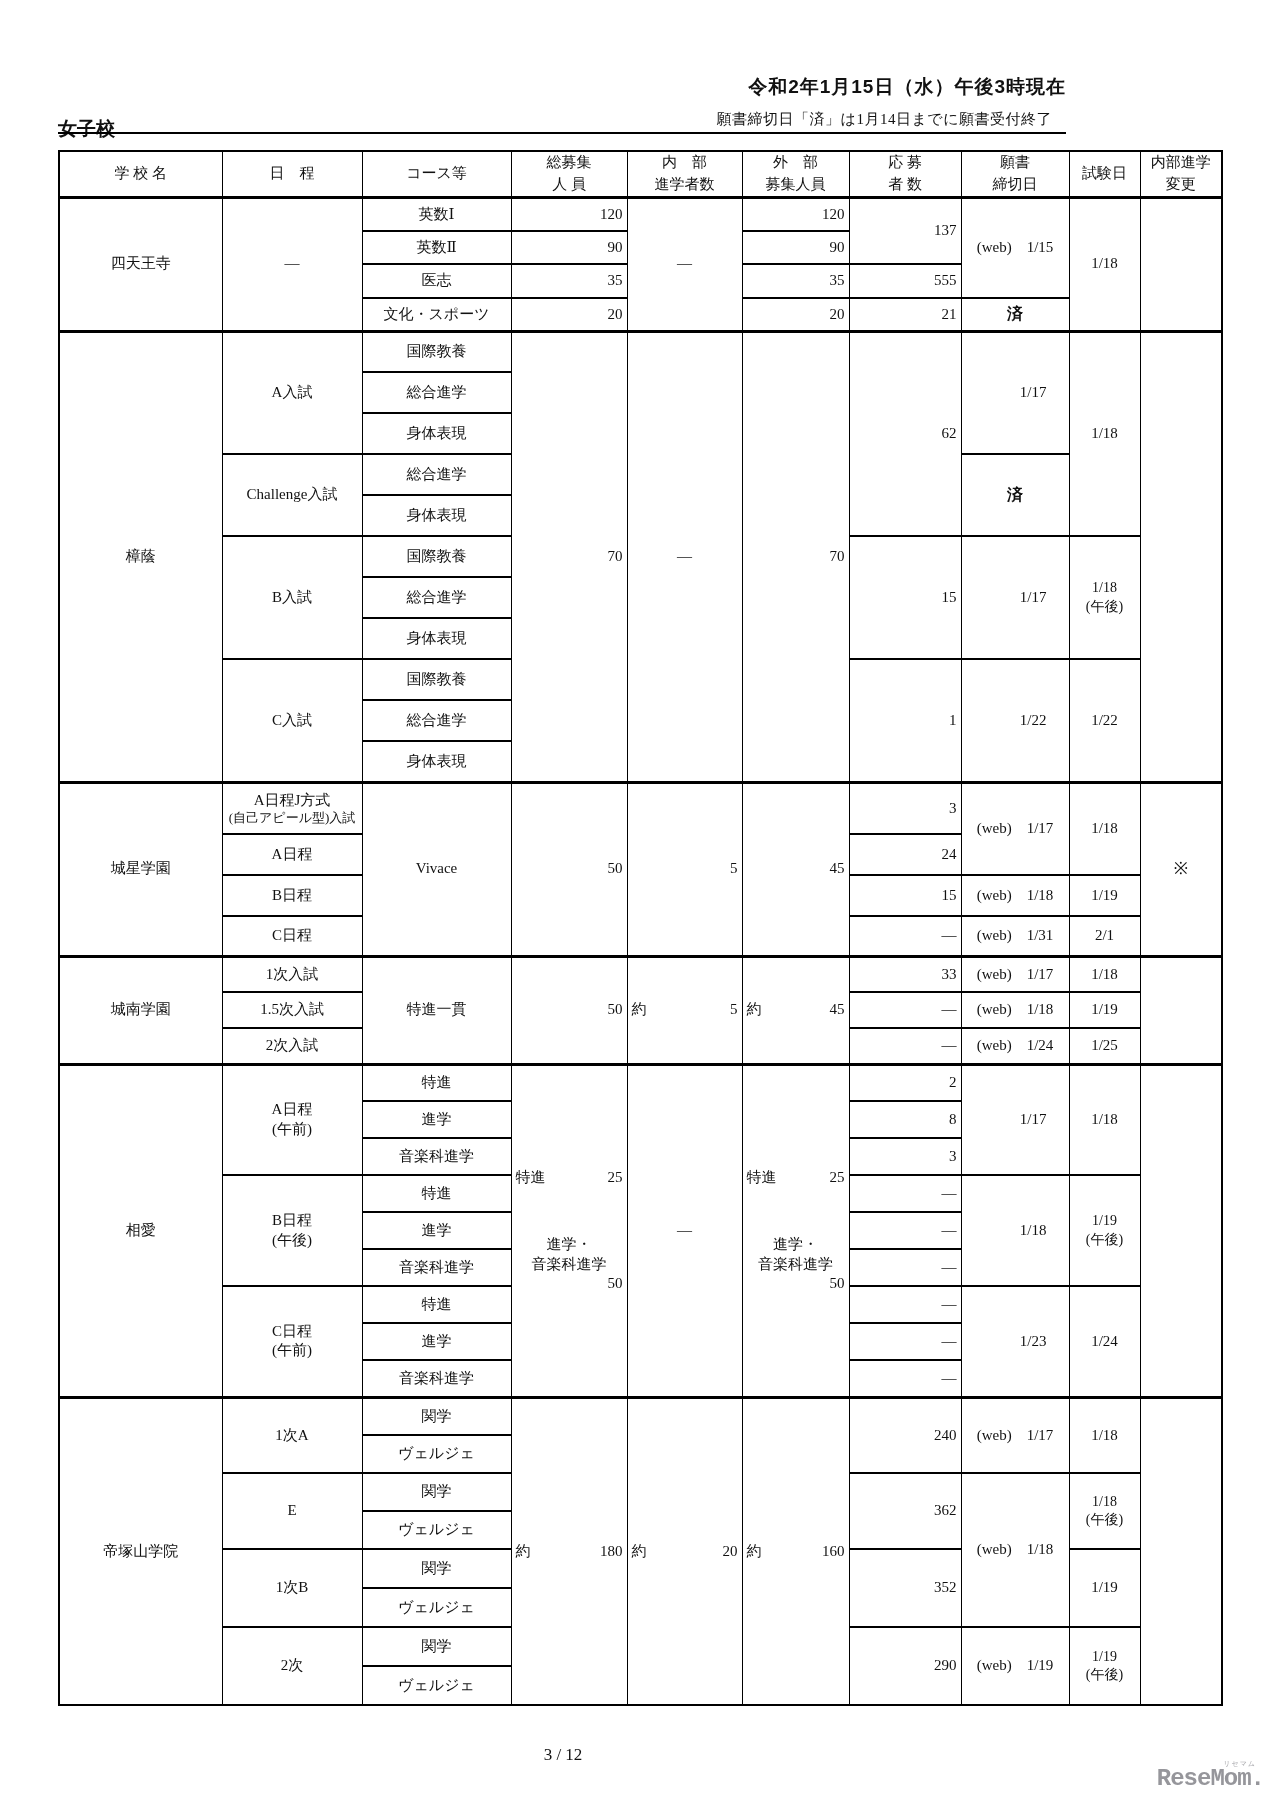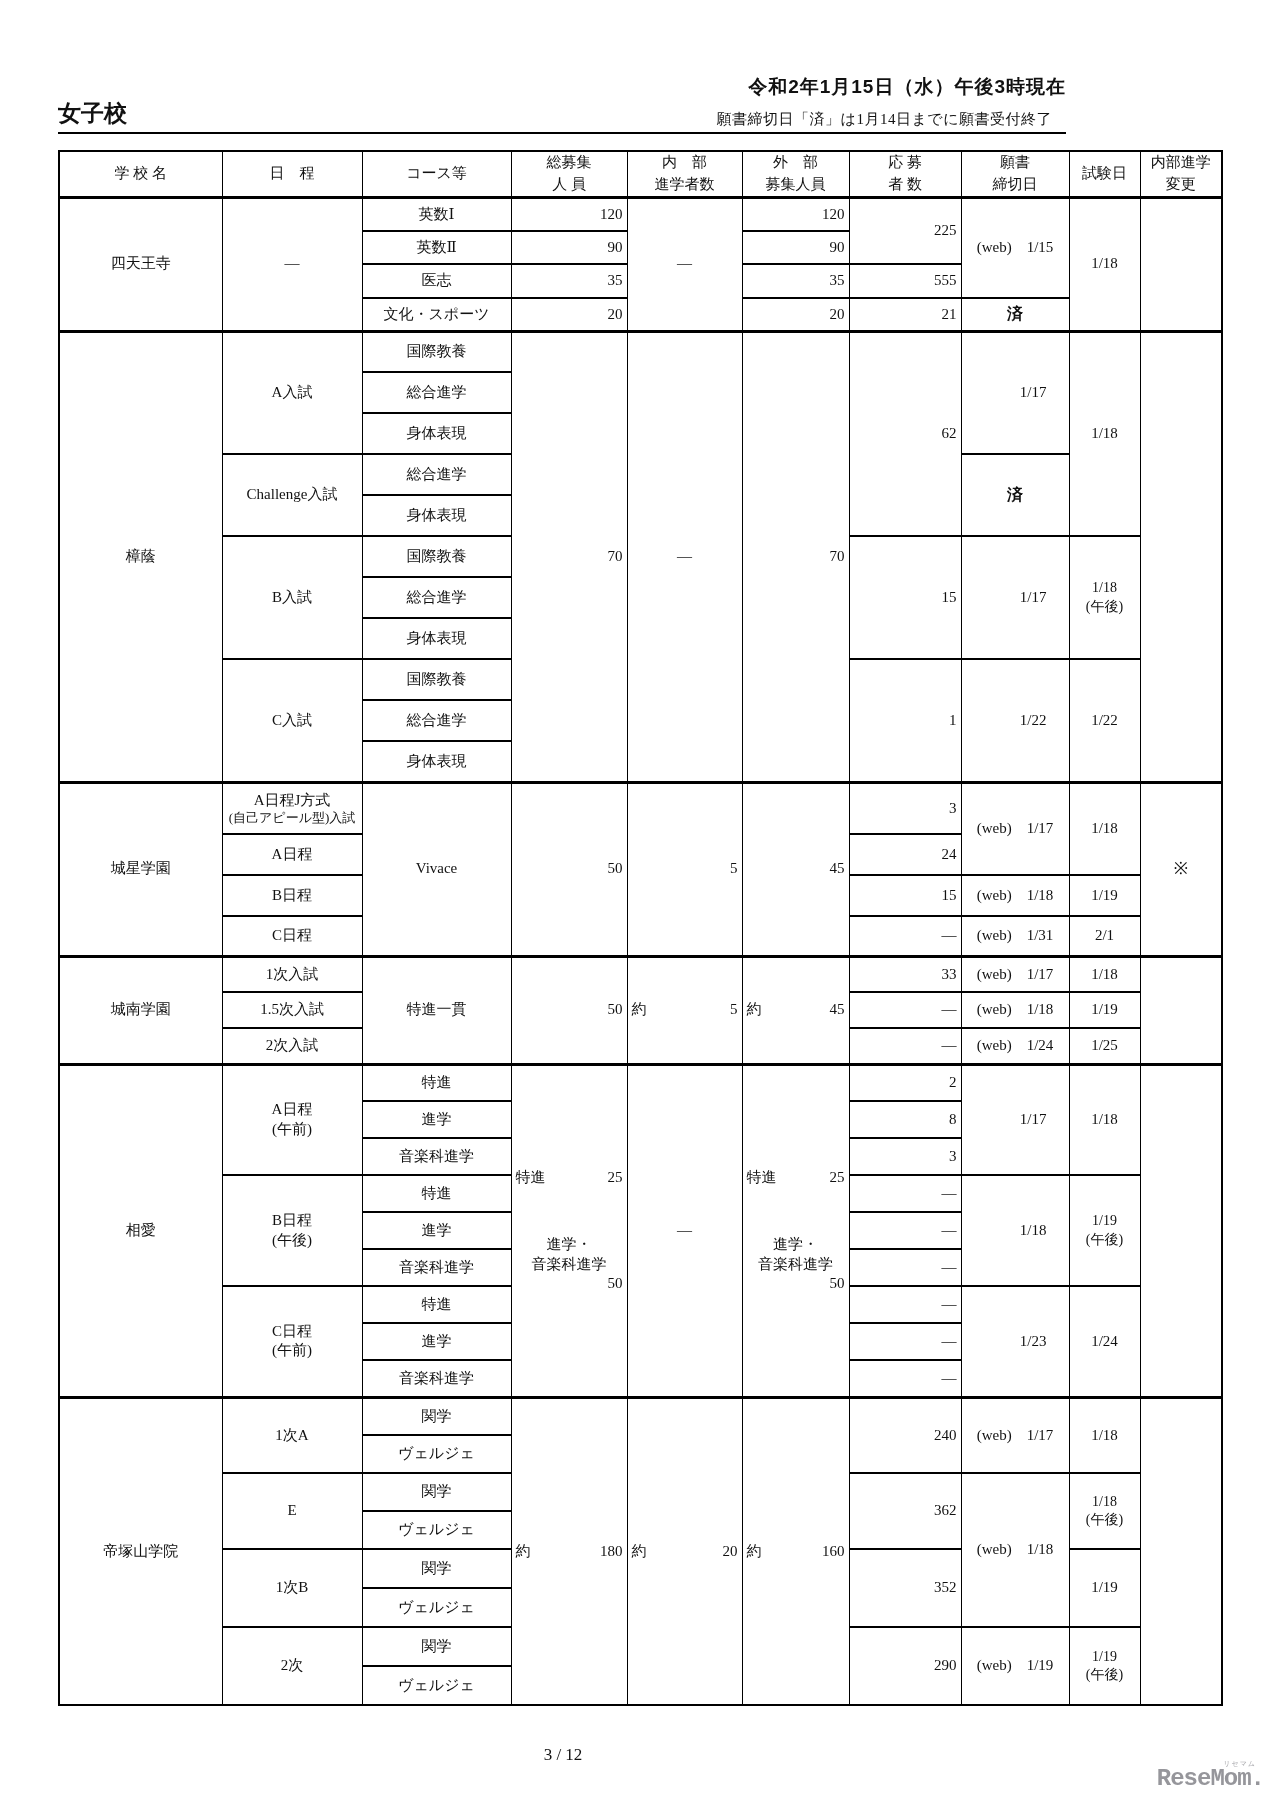--- a/index.html
+++ b/index.html
@@ -7,22 +7,22 @@
     width:1280px;height:1810px;position:relative;background:#ffffff;
     font-family:"Liberation Serif","DejaVu Serif",serif;color:#111;
     overflow:hidden;
   }
   .abs{position:absolute;}
   .timestamp{
     top:74px;right:214px;font-family:"Liberation Sans","DejaVu Sans",sans-serif;
     font-weight:bold;font-size:19px;letter-spacing:1px;
   }
   .category{
-    top:98px;left:58px;font-family:Liberation Serif, serif;
-    font-weight:bold;font-size:23px;
+    top:116px;left:58px;font-family:Liberation Serif, serif;
+    font-weight:bold;font-size:19px;
   }
   .note{top:110px;right:228px;font-size:15px;letter-spacing:0.5px;}
   .title-rule{top:132px;left:58px;width:1008px;border-top:2px solid #000;height:0;}
   table{
     position:absolute;left:58px;top:150px;width:1163px;
     border-collapse:collapse;table-layout:fixed;border:2px solid #000;
   }
   td{
     border:1px solid #000;border-top-width:2px;border-bottom-width:2px;
     padding:0 4px;font-size:15px;text-align:center;vertical-align:middle;
@@ -89,21 +89,21 @@
 </thead>
 <tbody>
 
 <tr class="sec" style="height:34px">
   <td rowspan="4">四天王寺</td>
   <td rowspan="4">—</td>
   <td>英数Ⅰ</td>
   <td class="num">120</td>
   <td rowspan="4">—</td>
   <td class="num">120</td>
-  <td class="num" rowspan="2">225</td>
+  <td class="num" rowspan="2">137</td>
   <td rowspan="3">(web)　1/15</td>
   <td rowspan="4">1/18</td>
   <td rowspan="4"></td>
 </tr>
 <tr style="height:33px">
   <td>英数Ⅱ</td>
   <td class="num">90</td>
   <td class="num">90</td>
 </tr>
 <tr style="height:34px">

